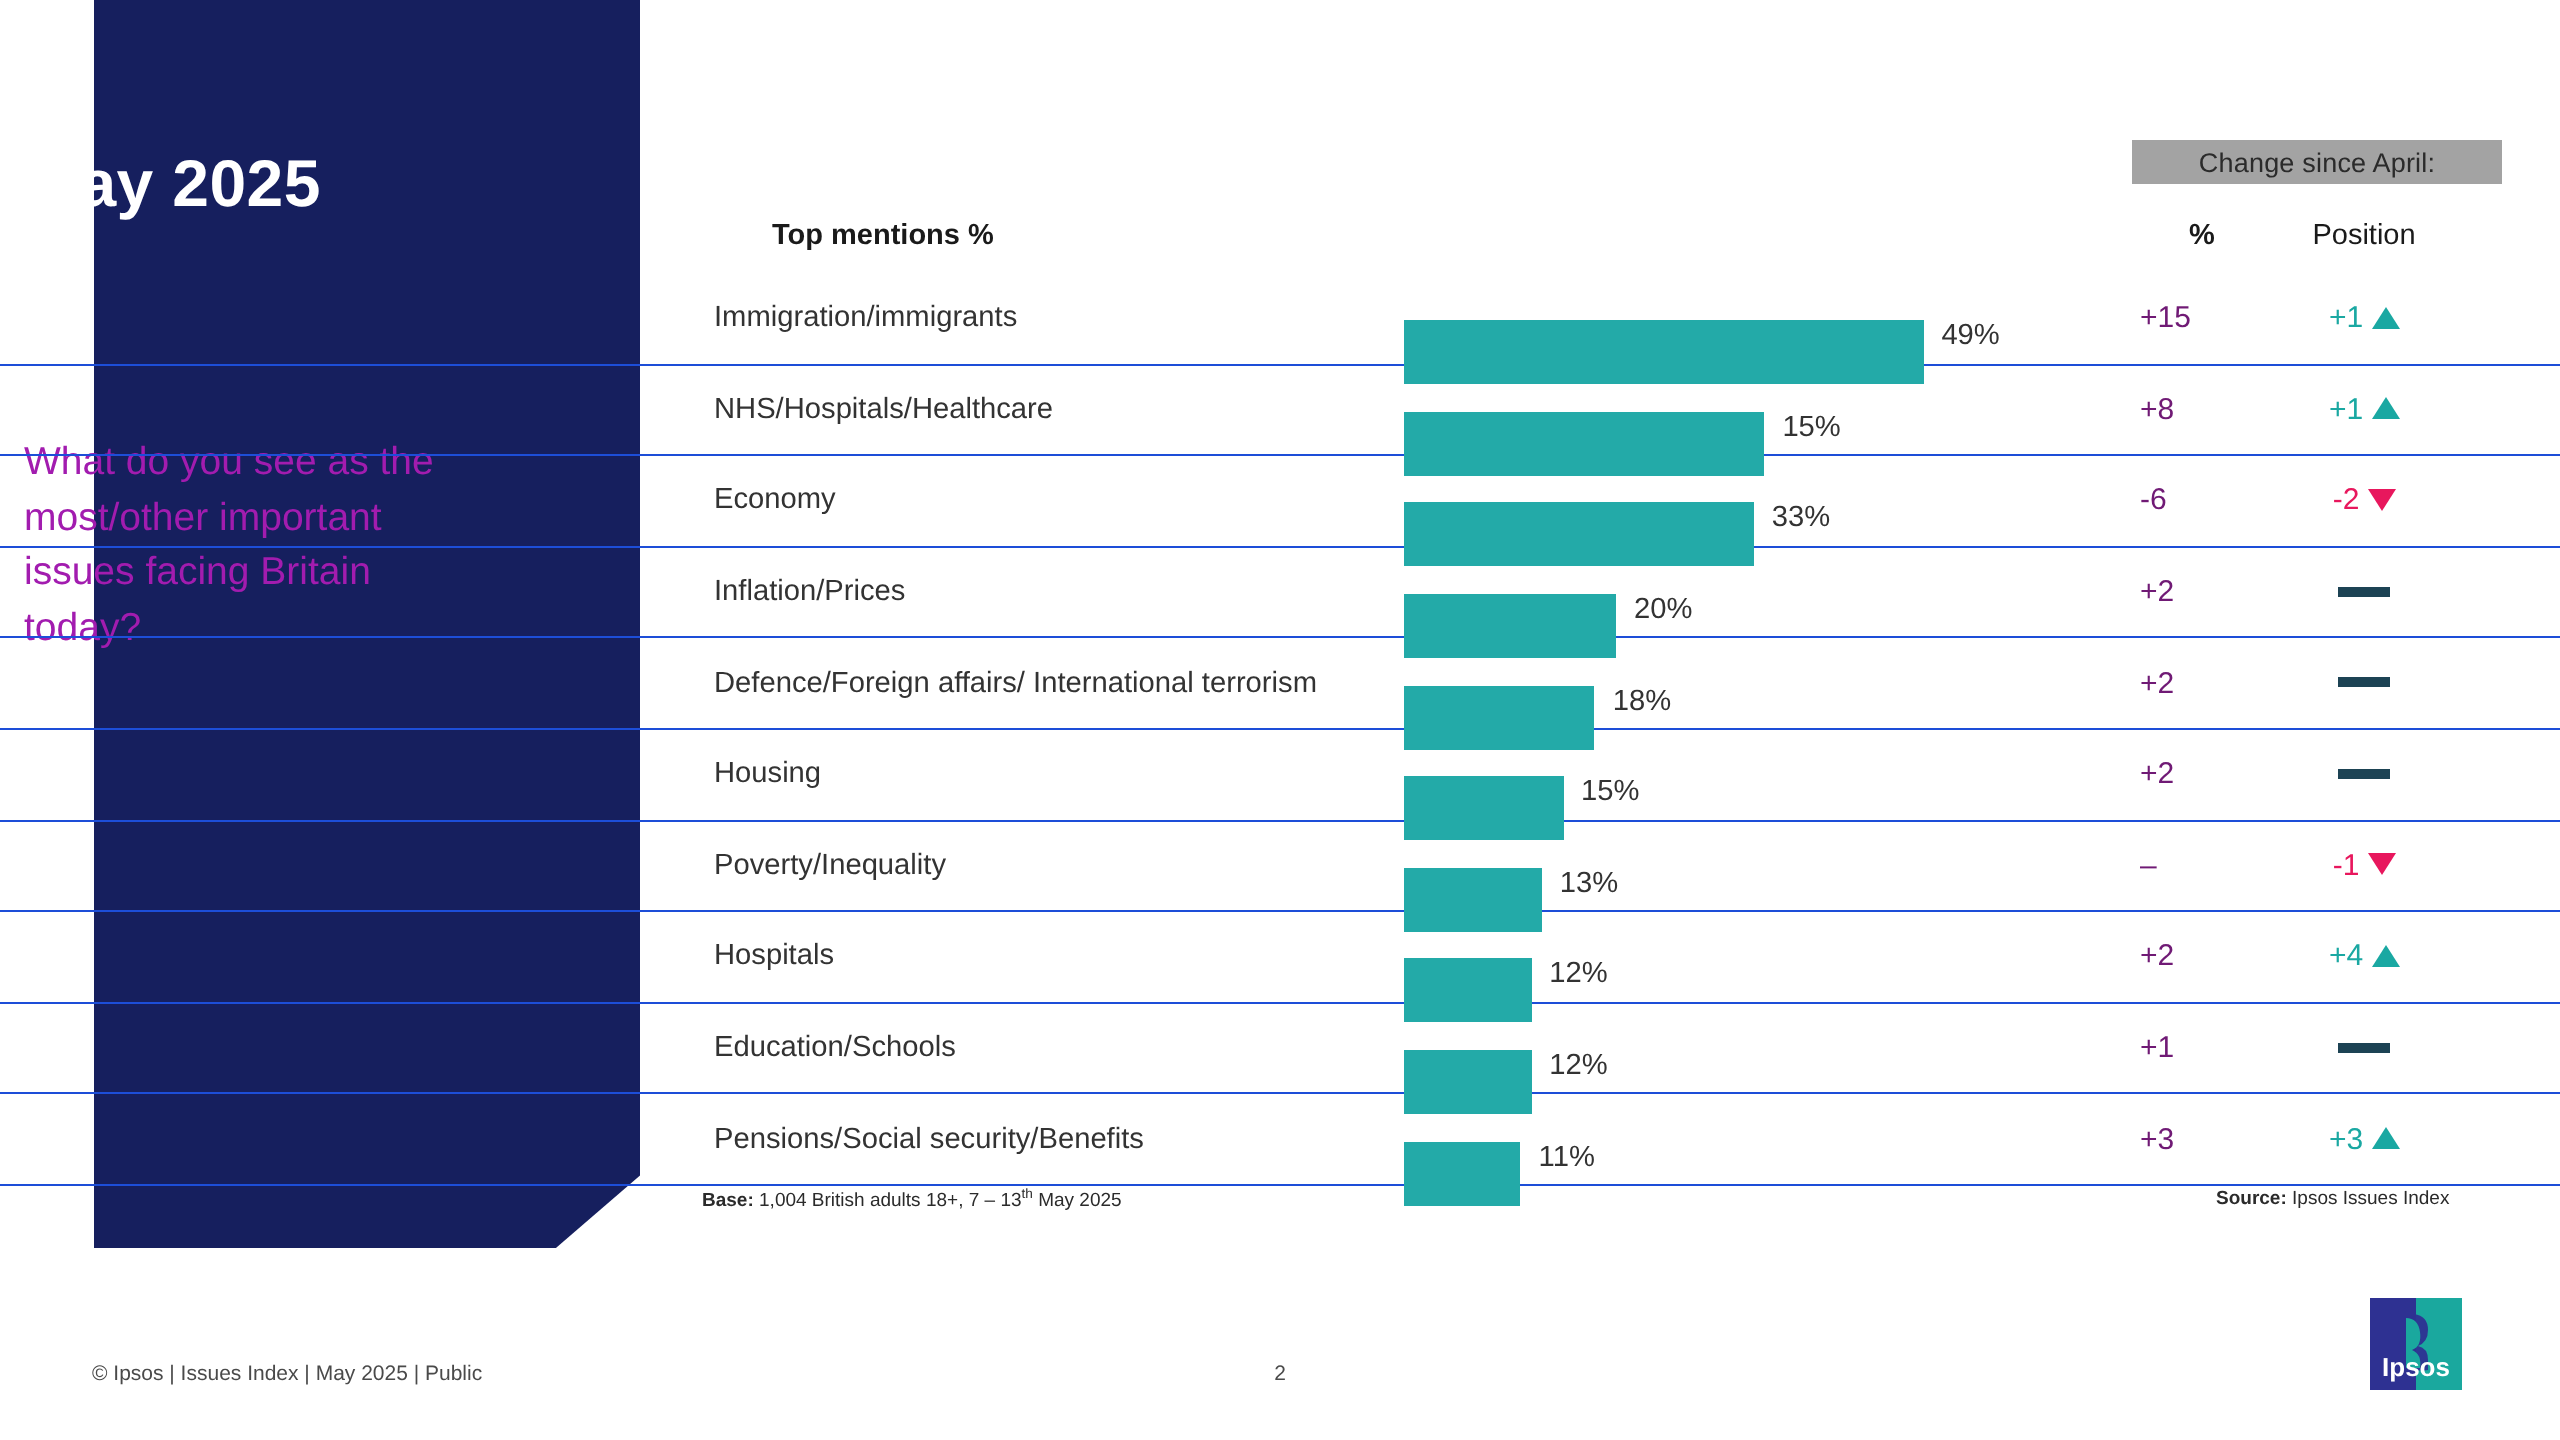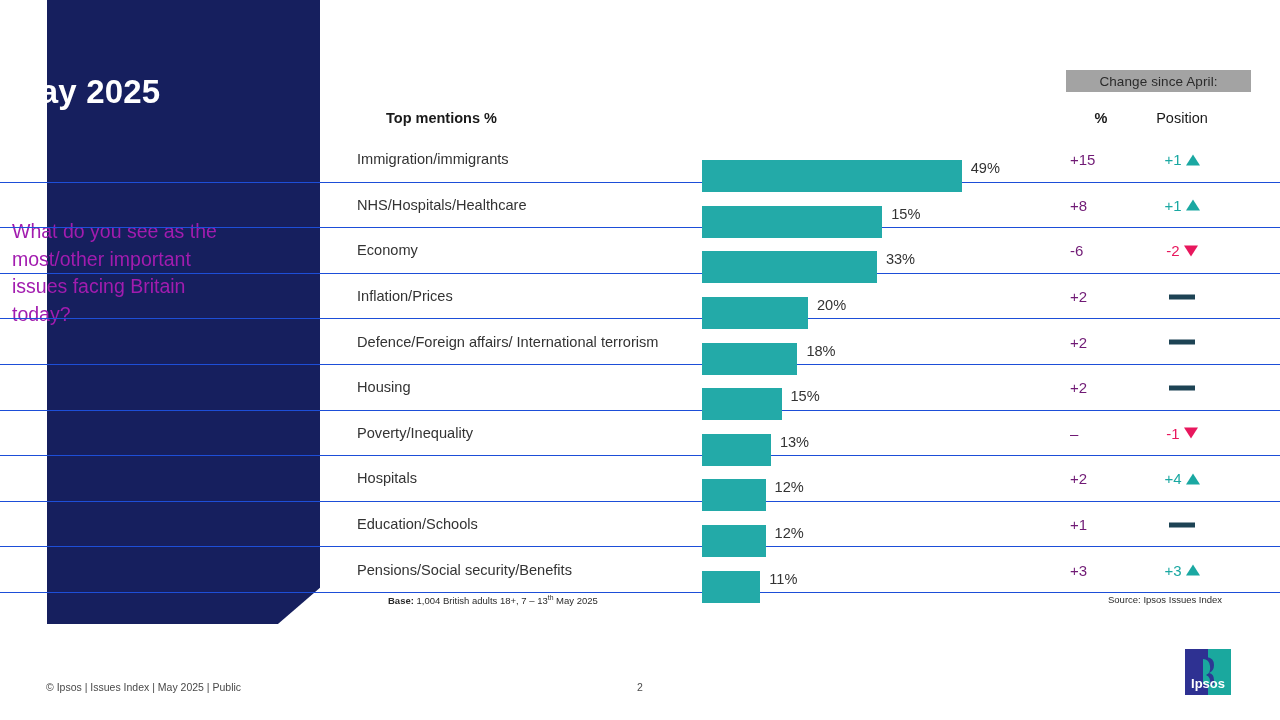--- a/index.html
+++ b/index.html
@@ -187,31 +187,31 @@
 
   
   #base-note {
     position: absolute;
     left: 351px;
     top: 594px;
     font-size: 9.5px;
     color: #2b2b2b;
     white-space: nowrap;
   }
-  #base-note b { font-weight: bold; margin-left: 37px; }
+  #base-note b { font-weight: bold; }
   #base-note sup { font-size: 6.8px; vertical-align: super; }
   #source-note {
     position: absolute;
     left: 1108px;
     top: 594px;
     font-size: 9.5px;
     color: #2b2b2b;
     white-space: nowrap;
   }
-  #source-note b { font-weight: normal; }
+  #source-note b { font-weight: bold; }
 
   
   #footer-left {
     position: absolute;
     left: 46px;
     top: 681px;
     font-size: 10.5px;
     color: #4a4a4a;
     white-space: nowrap;
   }

